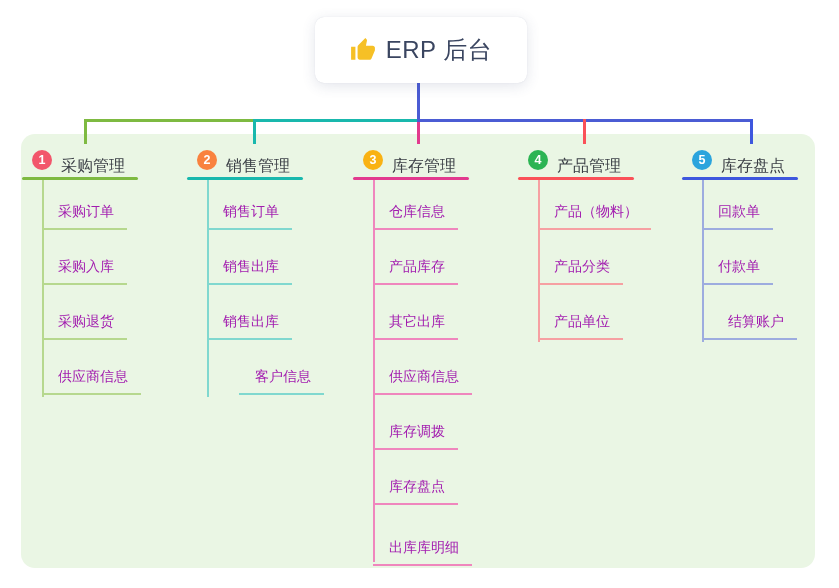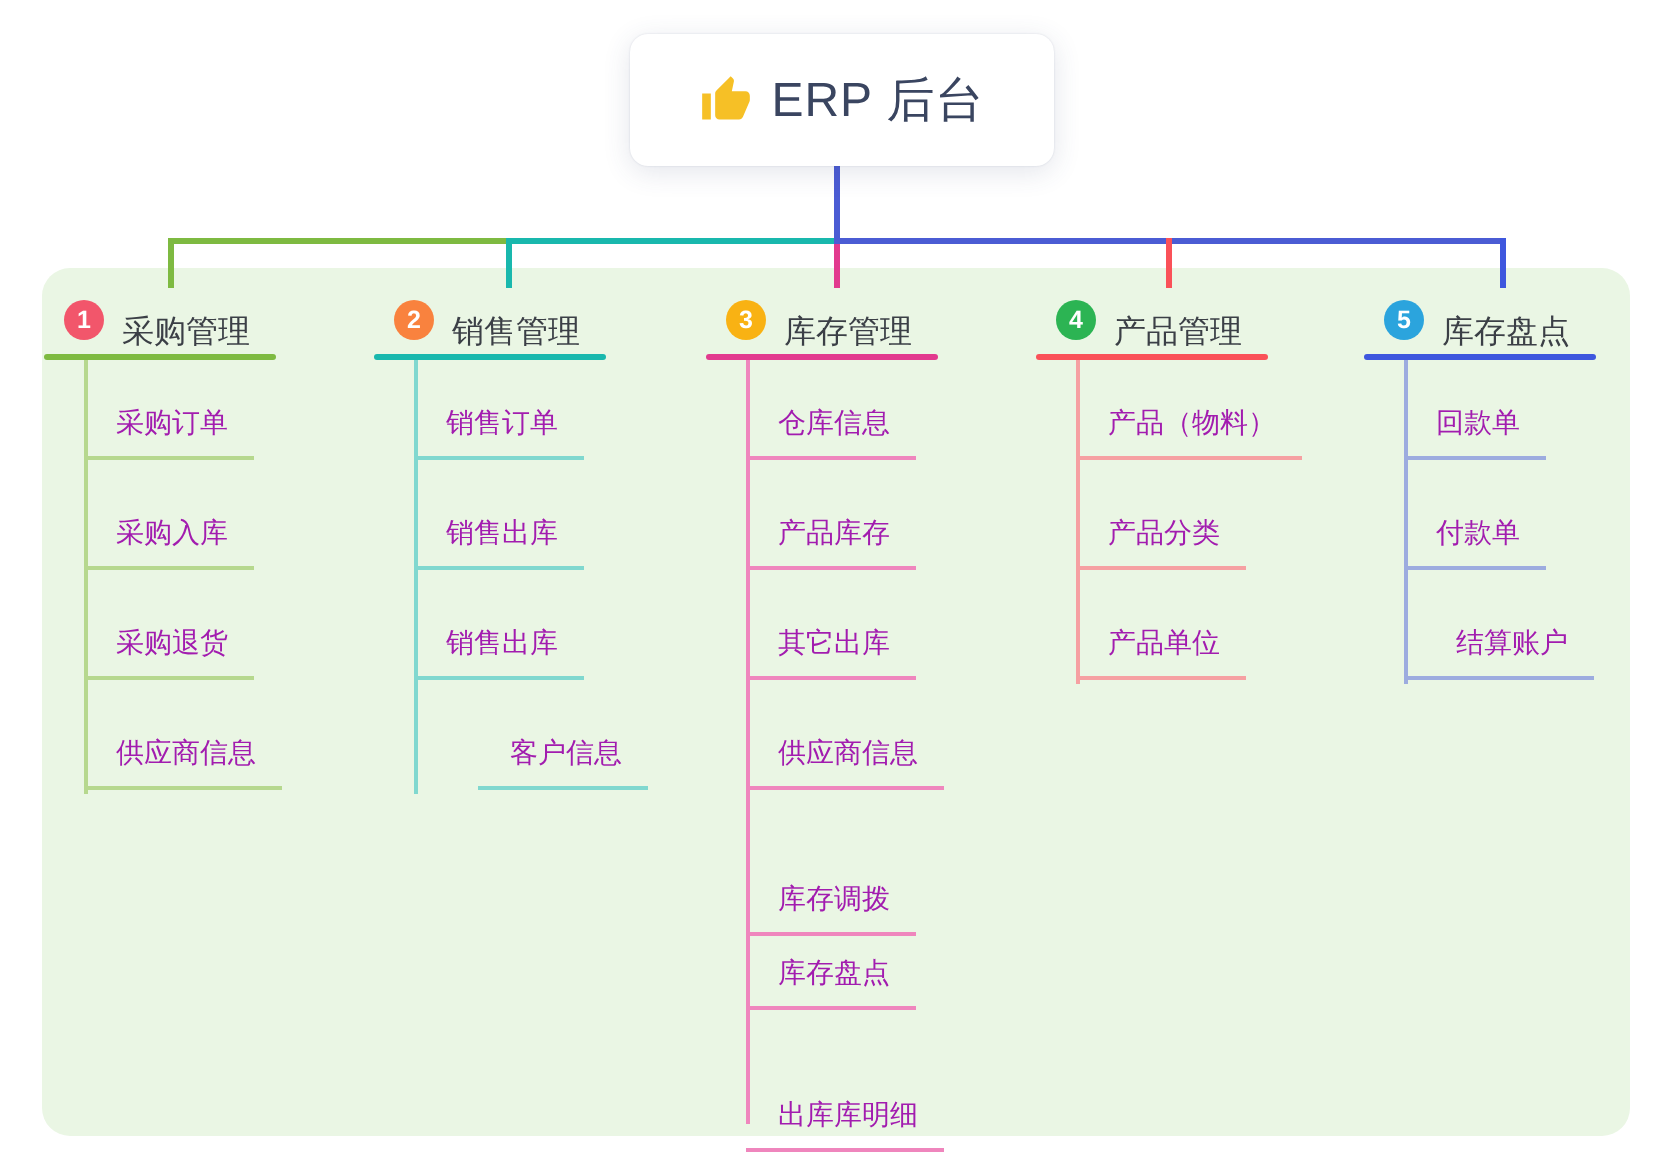--- a/index.html
+++ b/index.html
@@ -99,23 +99,23 @@
         <div class="branch-title">
           <div class="badge" style="background: rgb(249, 178, 19);">3</div>
           <span class="branch-label">库存管理</span>
         </div>
         <div class="branch-underline" style="width: 116px; background: rgb(226, 58, 142);"></div>
         <div class="trunk" style="height: 382px; background: rgb(239, 134, 189);"></div>
         <div class="child" style="top: 55px; border-bottom: 2px solid rgb(239, 134, 189);">仓库信息</div>
         <div class="child" style="top: 110px; border-bottom: 2px solid rgb(239, 134, 189);">产品库存</div>
         <div class="child" style="top: 165px; border-bottom: 2px solid rgb(239, 134, 189);">其它出库</div>
         <div class="child" style="top: 220px; border-bottom: 2px solid rgb(239, 134, 189);">供应商信息</div>
-        <div class="child" style="top: 293px; border-bottom: 2px solid rgb(239, 134, 189);">库存调拨</div>
+        <div class="child" style="top: 275px; border-bottom: 2px solid rgb(239, 134, 189);">库存调拨</div>
         <div class="child" style="top: 330px; border-bottom: 2px solid rgb(239, 134, 189);">库存盘点</div>
-        <div class="child" style="top: 401px; border-bottom: 2px solid rgb(239, 134, 189);">出库库明细</div>
+        <div class="child" style="top: 391px; border-bottom: 2px solid rgb(239, 134, 189);">出库库明细</div>
       </div>
       <div class="branch" style="left: 526px; top: 148px;">
         <div class="branch-title">
           <div class="badge" style="background: rgb(44, 180, 83);">4</div>
           <span class="branch-label">产品管理</span>
         </div>
         <div class="branch-underline" style="width: 116px; background: rgb(250, 81, 88);"></div>
         <div class="trunk" style="height: 162px; background: rgb(246, 160, 162);"></div>
         <div class="child" style="top: 55px; border-bottom: 2px solid rgb(246, 160, 162);">产品（物料）</div>
         <div class="child" style="top: 110px; border-bottom: 2px solid rgb(246, 160, 162);">产品分类</div>

